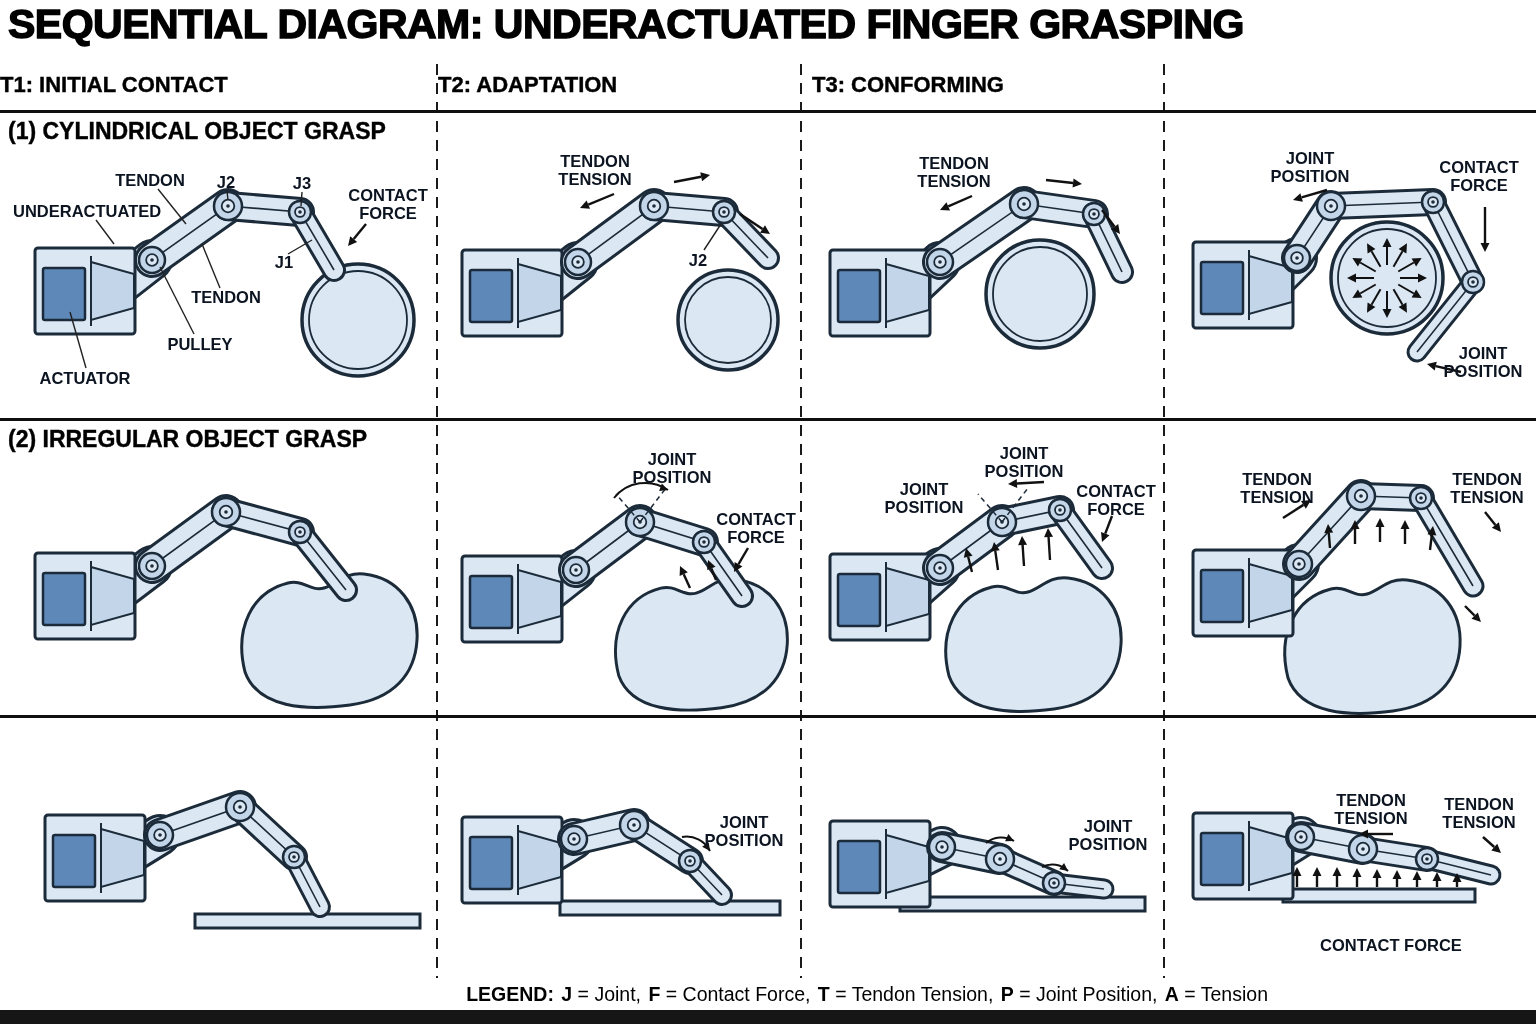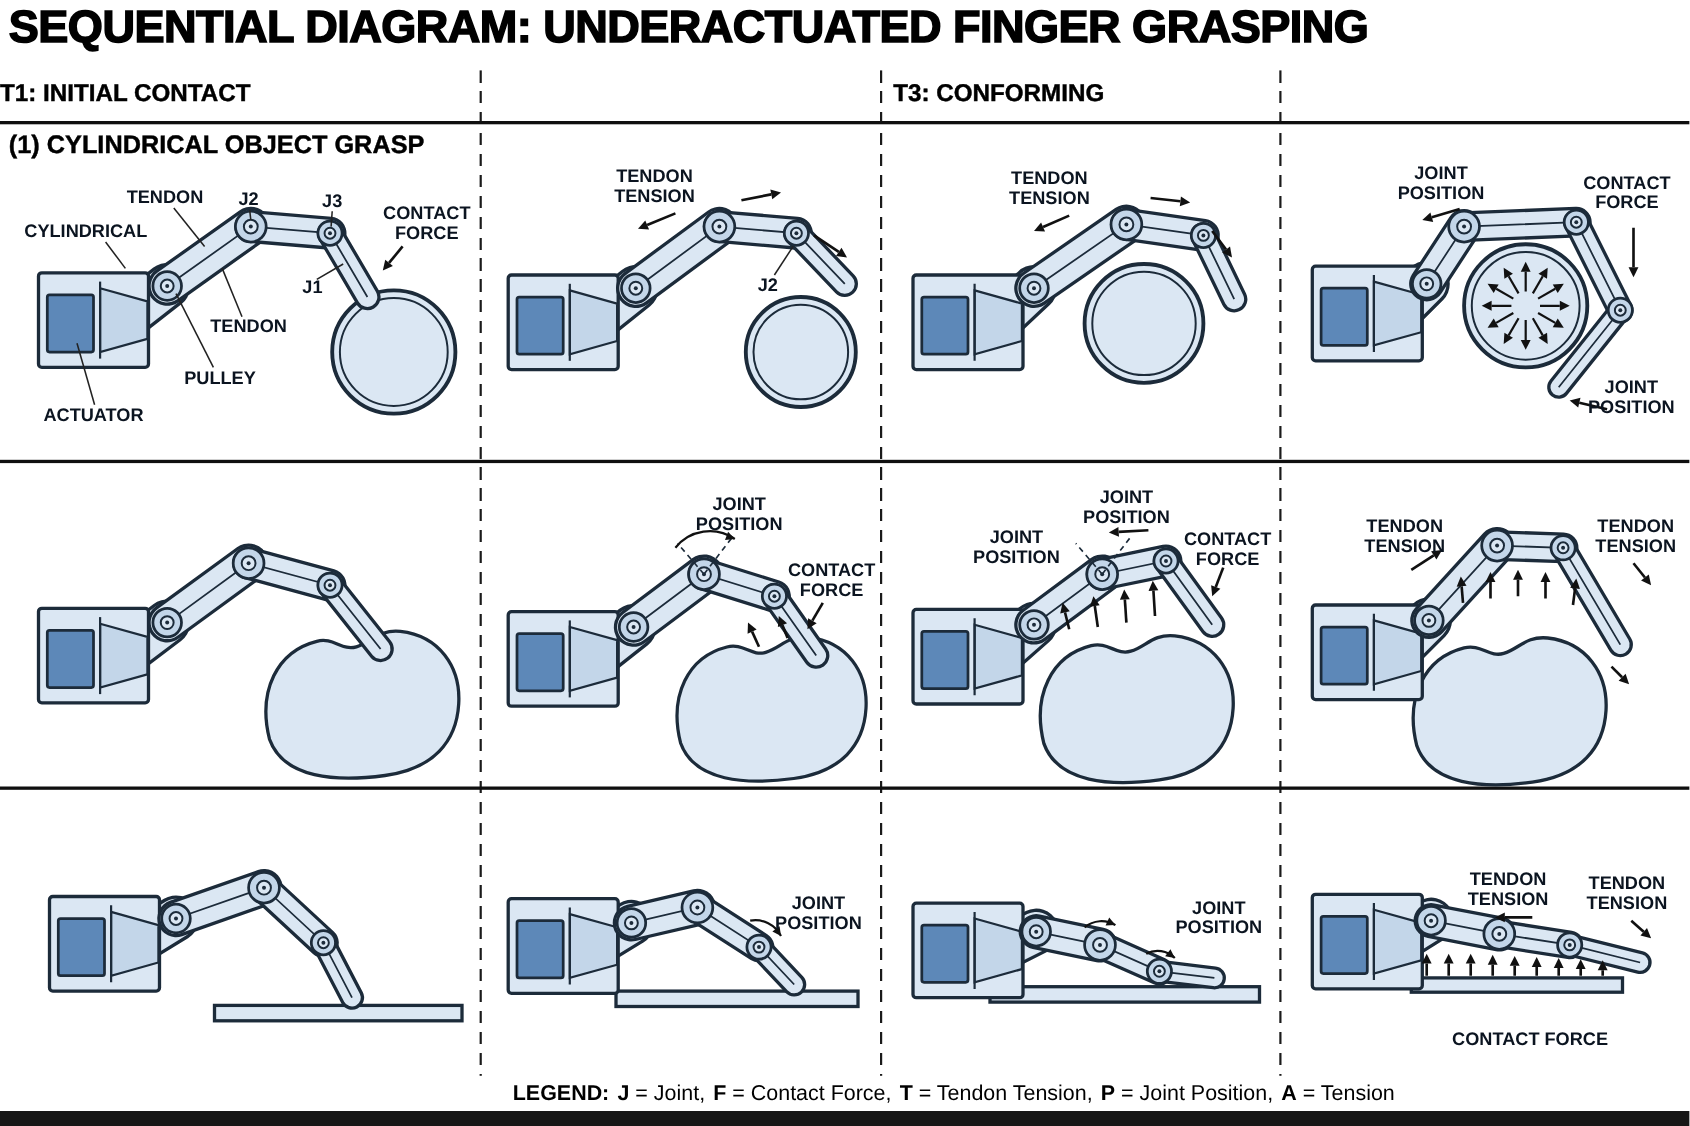--- a/index.html
+++ b/index.html
@@ -17,31 +17,33 @@
   .legend b{font-weight:bold;margin-left:2px}
   .bottomstrip{position:absolute;left:0;top:1010px;width:1536px;height:14px;background:#161616}
 </style>
 </head>
 <body>
 
 <div id="page">
   <div class="title">SEQUENTIAL DIAGRAM: UNDERACTUATED FINGER GRASPING</div>
 
   <div class="colhead" style="left:0;width:438px">T1: INITIAL CONTACT</div>
+  <div class="colhead" style="left:438px;width:364px">T2: ADAPTATION</div>
   <div class="colhead" style="left:812px;width:363px">T3: CONFORMING</div>
 
   <div class="vsep" style="left:436px"></div>
   <div class="vsep" style="left:800px"></div>
   <div class="vsep" style="left:1163px"></div>
 
   <div class="hrule" style="top:110px"></div>
   <div class="hrule" style="top:418px"></div>
   <div class="hrule" style="top:715px"></div>
 
   <div class="rowlabel" style="top:118px">(1) CYLINDRICAL OBJECT GRASP</div>
+  <div class="rowlabel" style="top:426px">(2) IRREGULAR OBJECT GRASP</div>
 
   <div id="cells">
       <div class="cell" style="left: 0px; top: 112px; width: 438px; height: 308px;">
         <svg width="438" height="308">
           <g>
             <circle cx="358" cy="208" r="56" fill="#dbe7f3" stroke="#1c2b3a" stroke-width="3.5"></circle>
             <circle cx="358" cy="208" r="49" fill="none" stroke="#1c2b3a" stroke-width="1.8"></circle>
           </g>
           <g>
             <line x1="111" y1="180" x2="152" y2="148" stroke="#1c2b3a" stroke-width="42" stroke-linecap="round"></line>
@@ -89,21 +91,21 @@
           <line x1="302" y1="80" x2="301" y2="94" stroke="#222" stroke-width="1.4"></line>
           <line x1="288" y1="142" x2="312" y2="128" stroke="#222" stroke-width="1.4"></line>
           <line x1="220" y1="176" x2="202" y2="132" stroke="#222" stroke-width="1.4"></line>
           <line x1="194" y1="222" x2="160" y2="155" stroke="#222" stroke-width="1.4"></line>
           <line x1="86" y1="256" x2="70" y2="200" stroke="#222" stroke-width="1.4"></line>
           <g>
             <line x1="366" y1="112" x2="353.6991401123154" y2="127.03438430717011" stroke="#111" stroke-width="2.4"></line>
             <polygon points="348,134 357.18194795873035,129.8839543633278 350.2163322659004,124.18481425101243" fill="#111"></polygon>
           </g>
         </svg>
-        <div class="lbl" style="left: 78px; top: 99px; width: 130px;">CYLINDRICAL</div>
+        <div class="lbl" style="left: 78px; top: 99px; width: 130px;">UNDERACTUATED</div>
         <div class="lbl" style="left: 150px; top: 68px; width: 80px;">TENDON</div>
         <div class="lbl" style="left: 226px; top: 70px; width: 30px;">J2</div>
         <div class="lbl" style="left: 302px; top: 71px; width: 30px;">J3</div>
         <div class="lbl" style="left: 388px; top: 92px; width: 92px;">CONTACT FORCE</div>
         <div class="lbl" style="left: 284px; top: 150px; width: 30px;">J1</div>
         <div class="lbl" style="left: 226px; top: 185px; width: 80px;">TENDON</div>
         <div class="lbl" style="left: 200px; top: 232px; width: 70px;">PULLEY</div>
         <div class="lbl" style="left: 85px; top: 266px; width: 95px;">ACTUATOR</div>
       </div>
       <div class="cell" style="left: 438px; top: 112px; width: 364px; height: 308px;">

